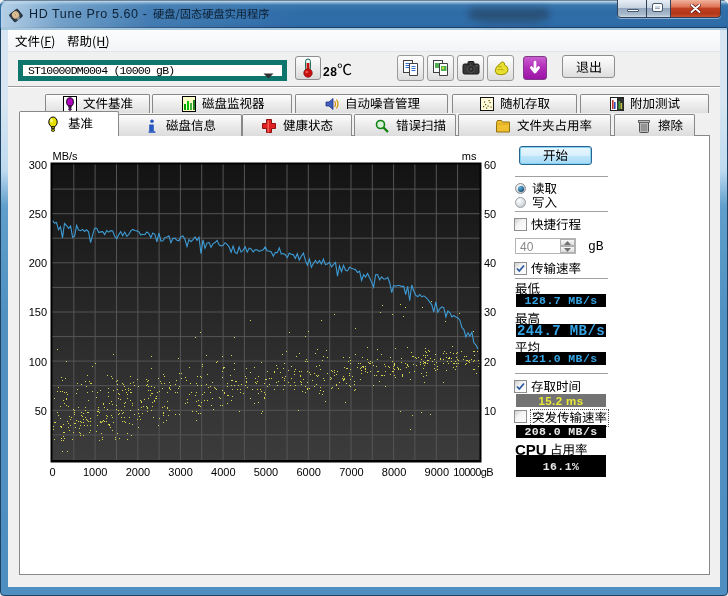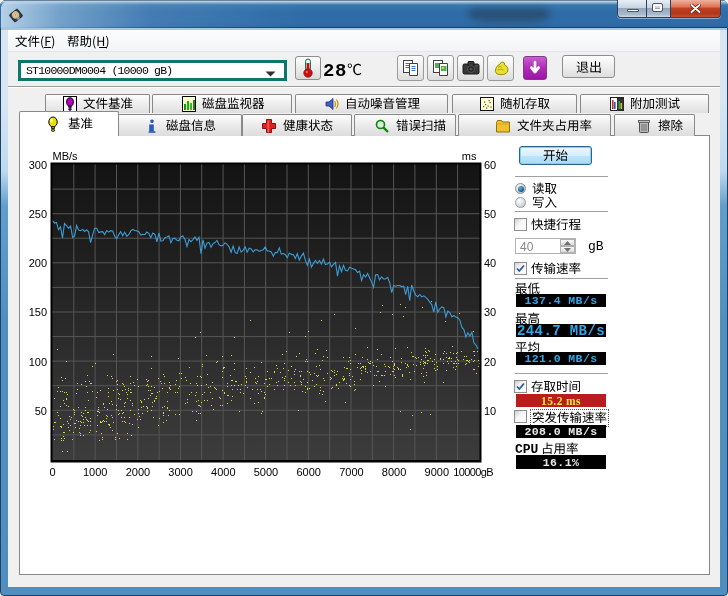--- a/index.html
+++ b/index.html
@@ -17,20 +17,40 @@
       <svg width="16" height="15" viewBox="0 0 18 16">
         <g transform="rotate(-38 9 8)">
           <rect x="3.2" y="2.8" width="11.6" height="10.4" rx="1.4" fill="#2e3a46" stroke="#141c26" stroke-width="0.8"></rect>
           <circle cx="9" cy="7.2" r="4.1" fill="#d9b98c"></circle>
           <circle cx="9" cy="7.2" r="1.5" fill="#e8d2ae"></circle>
           <circle cx="9" cy="7.2" r="0.7" fill="#8a6a40"></circle>
           <path d="M6.5 11.5 l5 0 -2.5 3z" fill="#9aa8b4"></path>
         </g>
       </svg>
     </div>
+    <div class="abs" style="left:29px;top:5px;height:17px;display:flex;align-items:center;color:#0c2134;font-size:12.5px;white-space:nowrap">
+      <span style="letter-spacing:0.6px">HD Tune Pro 5.60&nbsp;-&nbsp;</span>
+      <span style="margin-left:1px">
+        <svg width="116" height="14" viewBox="0 0 116 14" style="">
+          <g transform="translate(0,11.0) scale(0.011200)" fill="#0c2134">
+            <use href="#g786c" x="0.0"></use>
+            <use href="#g76d8" x="1000.0"></use>
+            <use href="#g002f" x="2000.0"></use>
+            <use href="#g56fa" x="2392.0"></use>
+            <use href="#g6001" x="3392.0"></use>
+            <use href="#g786c" x="4392.0"></use>
+            <use href="#g76d8" x="5392.0"></use>
+            <use href="#g5b9e" x="6392.0"></use>
+            <use href="#g7528" x="7392.0"></use>
+            <use href="#g7a0b" x="8392.0"></use>
+            <use href="#g5e8f" x="9392.0"></use>
+          </g>
+        </svg>
+      </span>
+    </div>
     <div class="abs" style="left:617px;top:0;width:104px;height:18px;display:flex;filter:drop-shadow(0 1px 0 rgba(220,235,250,0.5))">
 <div style="width:30px;height:18px;border:1px solid #30405a;border-top:none;border-radius:0 0 0 4px;background:linear-gradient(180deg,#e8eef5 0%,#c8d4e2 45%,#93a6bd 50%,#a9bacb 85%,#cdd9e5 100%);position:relative">
         <div style="position:absolute;left:9px;top:9px;width:12px;height:3px;background:#fff;border:1px solid #45586e;border-radius:1px"></div>
       </div>
 <div style="width:24px;height:18px;border:1px solid #30405a;border-top:none;border-left:none;background:linear-gradient(180deg,#e8eef5 0%,#c8d4e2 45%,#93a6bd 50%,#a9bacb 85%,#cdd9e5 100%);position:relative">
         <div style="position:absolute;left:6px;top:4px;width:9px;height:7px;border:2px solid #fff;outline:1px solid #45586e;border-radius:1px"></div>
       </div>
 <div style="width:50px;height:18px;border:1px solid #30405a;border-top:none;border-left:none;border-radius:0 0 4px 0;background:linear-gradient(180deg,#f0b49e 0%,#dd7355 40%,#c03f22 50%,#b13619 80%,#c8502e 100%);position:relative;display:flex;align-items:center;justify-content:center">
         <svg width="11" height="9" viewBox="0 0 11 9">
           <path d="M1.5 1 L9.5 8 M9.5 1 L1.5 8" stroke="#5a1408" stroke-width="3.4" stroke-linecap="round"></path>
@@ -55,35 +75,35 @@
           <use href="#g5e2e" x="0.0"></use>
           <use href="#g52a9" x="1000.0"></use>
           <use href="#g0028" x="2000.0"></use>
           <use href="#g0048" x="2338.0"></use>
           <use href="#g0029" x="3066.0"></use>
         </g>
       </svg>
     </div>
     <div style="position:absolute;left:44px;top:47px;width:7px;height:1px;background:#000;"></div>
     <div style="position:absolute;left:99px;top:47px;width:8px;height:1px;background:#000;"></div>
-    <div class="abs" style="left:18px;top:60px;width:269px;height:21px;background:#fff;border:3px solid #0f766e;display:flex;align-items:center">
+    <div class="abs" style="left:18px;top:60px;width:269px;height:21px;background:#fff;border:5px solid #0f766e;display:flex;align-items:center">
 <span style="font-family:'Liberation Mono',monospace;font-size:11.5px;margin-left:5px;letter-spacing:-0.8px">ST10000DM0004  (10000  gB)</span>
 <svg width="11" height="6" viewBox="0 0 11 6" style="position:absolute;right:8px;top:8px">
         <path d="M0.5 0.5h10L5.5 5.5z" fill="#303030"></path>
       </svg>
     </div>
     <div class="abs" style="left:295px;top:56px;width:26px;height:24px;border:1px solid #8e8e8e;border-radius:3px;background:linear-gradient(180deg,#fdfdfd,#e8e8e8 60%,#dadada);display:flex;align-items:center;justify-content:center">
       <svg width="22" height="22" viewBox="0 0 22 22">
         <rect x="8.6" y="2" width="4.8" height="12" rx="2.4" fill="#e8fff8" stroke="#106050" stroke-width="1"></rect>
         <rect x="9.6" y="6" width="2.8" height="9" fill="#cc1010"></rect>
         <circle cx="11" cy="16" r="4.2" fill="#cc1010" stroke="#801010" stroke-width="0.8"></circle>
         <circle cx="9.8" cy="15" r="1.2" fill="#e86050"></circle>
       </svg>
     </div>
-    <div class="abs" style="left:323px;top:60px;display:flex;align-items:flex-start;font-size:19px;font-weight:bold;font-family:Liberation Mono, monospace">
+    <div class="abs" style="left:323px;top:60px;display:flex;align-items:flex-end;font-size:12px;font-weight:bold;font-family:Liberation Sans, sans-serif">
       <span style="letter-spacing:0.5px">28</span>
       <svg width="15" height="19" viewBox="0 0 15 19" style="">
         <g transform="translate(0,15.0) scale(0.015000)" fill="#000">
           <use href="#g2103" x="0.0"></use>
         </g>
       </svg>
     </div>
     <div class="abs" style="left:397px;top:55px;width:27px;height:26px;border:1px solid #9a9a9a;border-radius:3px;background:linear-gradient(180deg,#fefefe,#ececec 60%,#dcdcdc);display:flex;align-items:center;justify-content:center">
       <svg width="20" height="20" viewBox="0 0 20 20">
         <rect x="2.5" y="2.5" width="9" height="12" fill="#fff" stroke="#404040"></rect>
@@ -461,21 +481,21 @@
     </div>
     <div style="position:absolute;left:515px;top:278px;width:93px;height:1px;background:#a0a0a0;"></div>
     <div class="abs" style="left:515px;top:281px">
       <svg width="25" height="16" viewBox="0 0 25 16" style="">
         <g transform="translate(0,12.0) scale(0.012500)" fill="#000">
           <use href="#g6700" x="0.0"></use>
           <use href="#g4f4e" x="1000.0"></use>
         </g>
       </svg>
     </div>
-    <div class="abs" style="left:516px;top:294px;width:90px;height:13px;background:#000;color:#35a5e5;font-family:'Liberation Mono',monospace;font-weight:bold;font-size:11.5px;letter-spacing:0.4px;display:flex;align-items:center;justify-content:center">137.4 MB/s</div>
+    <div class="abs" style="left:516px;top:294px;width:90px;height:13px;background:#000;color:#35a5e5;font-family:'Liberation Mono',monospace;font-weight:bold;font-size:11.5px;letter-spacing:0.4px;display:flex;align-items:center;justify-content:center">128.7 MB/s</div>
     <div class="abs" style="left:515px;top:311px">
       <svg width="25" height="16" viewBox="0 0 25 16" style="">
         <g transform="translate(0,12.0) scale(0.012500)" fill="#000">
           <use href="#g6700" x="0.0"></use>
           <use href="#g9ad8" x="1000.0"></use>
         </g>
       </svg>
     </div>
     <div class="abs" style="left:516px;top:324px;width:90px;height:13px;background:#000000;color:#35a5e5;font-family:'Liberation Mono',monospace;font-weight:bold;font-size:14px;letter-spacing:0.4px;display:flex;align-items:center;justify-content:center">244.7 MB/s</div>
     <div class="abs" style="left:515px;top:340px">
@@ -496,46 +516,46 @@
     <div class="abs" style="left:531px;top:379px">
       <svg width="50" height="16" viewBox="0 0 50 16" style="">
         <g transform="translate(0,12.0) scale(0.012500)" fill="#000">
           <use href="#g5b58" x="0.0"></use>
           <use href="#g53d6" x="1000.0"></use>
           <use href="#g65f6" x="2000.0"></use>
           <use href="#g95f4" x="3000.0"></use>
         </g>
       </svg>
     </div>
-    <div class="abs" style="left:516px;top:394px;width:90px;height:13px;background:#b91c1c;color:#e8e838;font-family:Liberation Serif, serif;font-weight:bold;font-size:11.5px;letter-spacing:0.4px;display:flex;align-items:center;justify-content:center">15.2 ms</div>
+    <div class="abs" style="left:516px;top:394px;width:90px;height:13px;background:#737373;color:#e8e838;font-family:Liberation Sans, sans-serif;font-weight:bold;font-size:11.5px;letter-spacing:0.4px;display:flex;align-items:center;justify-content:center">15.2 ms</div>
     <div class="abs" style="left:514px;top:410px;width:13px;height:13px;border:1px solid #8e8f8f;background:linear-gradient(135deg,#cdcdcd,#f4f4f4 40%,#fff);position:absolute"></div>
     <div class="abs" style="left:530px;top:409px;border:1px dotted #555;padding:0 1px">
       <svg width="75" height="16" viewBox="0 0 75 16" style="">
         <g transform="translate(0,12.0) scale(0.012500)" fill="#000">
           <use href="#g7a81" x="0.0"></use>
           <use href="#g53d1" x="1000.0"></use>
           <use href="#g4f20" x="2000.0"></use>
           <use href="#g8f93" x="3000.0"></use>
           <use href="#g901f" x="4000.0"></use>
           <use href="#g7387" x="5000.0"></use>
         </g>
       </svg>
     </div>
     <div class="abs" style="left:516px;top:425px;width:90px;height:13px;background:#000;color:#e8e8e8;font-family:'Liberation Mono',monospace;font-weight:bold;font-size:11.5px;letter-spacing:0.4px;display:flex;align-items:center;justify-content:center">208.0 MB/s</div>
     <div class="abs" style="left:515px;top:441px;display:flex;align-items:center;gap:3px">
-      <span style="font-family:Liberation Mono, monospace;font-size:13px;font-weight:bold">CPU</span>
+      <span style="font-family:Liberation Sans, sans-serif;font-size:15px;font-weight:bold">CPU</span>
       <svg width="38" height="16" viewBox="0 0 38 16" style="">
         <g transform="translate(0,12.0) scale(0.012500)" fill="#000">
           <use href="#g5360" x="0.0"></use>
           <use href="#g7528" x="1000.0"></use>
           <use href="#g7387" x="2000.0"></use>
         </g>
       </svg>
     </div>
-    <div class="abs" style="left:516px;top:455px;width:90px;height:14px;background:#000;color:#e8e8e8;font-family:'Liberation Mono',monospace;font-weight:bold;font-size:11.5px;letter-spacing:0.4px;display:flex;align-items:center;justify-content:center">16.1%</div>
+    <div class="abs" style="left:516px;top:455px;width:90px;height:22px;background:#000;color:#e8e8e8;font-family:'Liberation Mono',monospace;font-weight:bold;font-size:11.5px;letter-spacing:0.4px;display:flex;align-items:center;justify-content:center">16.1%</div>
   </div>
 <svg width="0" height="0" style="position:absolute">
     <defs>
       <path id="g786c" d="M430 -633V-256H633C627 -206 612 -158 582 -114C545 -146 516 -183 495 -227L431 -211C458 -153 493 -105 538 -66C497 -30 440 1 360 23C375 37 396 66 405 82C488 54 549 18 593 -24C678 32 789 66 924 82C933 62 952 33 967 17C832 5 721 -25 637 -75C677 -130 695 -192 704 -256H930V-633H710V-728H951V-796H410V-728H639V-633ZM497 -417H639V-365L638 -315H497ZM709 -315 710 -365V-417H861V-315ZM497 -573H639V-474H497ZM710 -573H861V-474H710ZM50 -787V-718H176C148 -565 103 -424 31 -328C44 -309 61 -264 66 -246C85 -271 103 -298 119 -328V34H184V-46H381V-479H185C211 -554 232 -635 247 -718H388V-787ZM184 -411H317V-113H184Z"></path>
       <path id="g76d8" d="M390 -426C446 -397 516 -352 550 -320L588 -368C554 -400 483 -442 428 -469ZM464 -850C457 -826 444 -793 431 -765H212V-589L211 -550H51V-484H201C186 -423 151 -361 74 -312C90 -302 118 -274 129 -259C221 -319 261 -402 277 -484H741V-367C741 -356 737 -352 723 -352C710 -351 664 -351 616 -352C627 -334 637 -307 640 -288C708 -288 752 -288 779 -299C807 -310 816 -330 816 -366V-484H956V-550H816V-765H512L545 -834ZM397 -647C450 -621 514 -580 545 -550H286L287 -588V-703H741V-550H547L585 -596C552 -627 487 -666 434 -690ZM158 -261V-15H45V52H955V-15H843V-261ZM228 -15V-200H362V-15ZM431 -15V-200H565V-15ZM635 -15V-200H770V-15Z"></path>
       <path id="g002f" d="M11 179H78L377 -794H311Z"></path>
       <path id="g56fa" d="M360 -329H647V-185H360ZM293 -388V-126H718V-388H536V-503H782V-566H536V-681H464V-566H228V-503H464V-388ZM89 -793V82H164V35H836V82H914V-793ZM164 -35V-723H836V-35Z"></path>
       <path id="g6001" d="M381 -409C440 -375 511 -323 543 -286L610 -329C573 -367 503 -417 444 -449ZM270 -241V-45C270 37 300 58 416 58C441 58 624 58 650 58C746 58 770 27 780 -99C759 -104 728 -115 712 -128C706 -25 698 -10 645 -10C604 -10 450 -10 420 -10C355 -10 344 -16 344 -45V-241ZM410 -265C467 -212 537 -138 568 -90L630 -131C596 -178 525 -249 467 -299ZM750 -235C800 -150 851 -36 868 35L940 9C921 -62 868 -173 816 -256ZM154 -241C135 -161 100 -59 54 6L122 40C166 -28 199 -136 221 -219ZM466 -844C461 -795 455 -746 444 -699H56V-629H424C377 -499 278 -391 45 -333C61 -316 80 -287 88 -269C347 -339 454 -471 504 -629C579 -449 710 -328 907 -274C918 -295 940 -326 958 -343C778 -384 651 -485 582 -629H948V-699H522C532 -746 539 -794 544 -844Z"></path>
       <path id="g5b9e" d="M538 -107C671 -57 804 12 885 74L931 15C848 -44 708 -113 574 -162ZM240 -557C294 -525 358 -475 387 -440L435 -494C404 -530 339 -575 285 -605ZM140 -401C197 -370 264 -320 296 -284L342 -341C309 -376 241 -422 185 -451ZM90 -726V-523H165V-656H834V-523H912V-726H569C554 -761 528 -810 503 -847L429 -824C447 -794 466 -758 480 -726ZM71 -256V-191H432C376 -94 273 -29 81 11C97 28 116 57 124 77C349 25 461 -62 518 -191H935V-256H541C570 -353 577 -469 581 -606H503C499 -464 493 -349 461 -256Z"></path>
       <path id="g7528" d="M153 -770V-407C153 -266 143 -89 32 36C49 45 79 70 90 85C167 0 201 -115 216 -227H467V71H543V-227H813V-22C813 -4 806 2 786 3C767 4 699 5 629 2C639 22 651 55 655 74C749 75 807 74 841 62C875 50 887 27 887 -22V-770ZM227 -698H467V-537H227ZM813 -698V-537H543V-698ZM227 -466H467V-298H223C226 -336 227 -373 227 -407ZM813 -466V-298H543V-466Z"></path>

